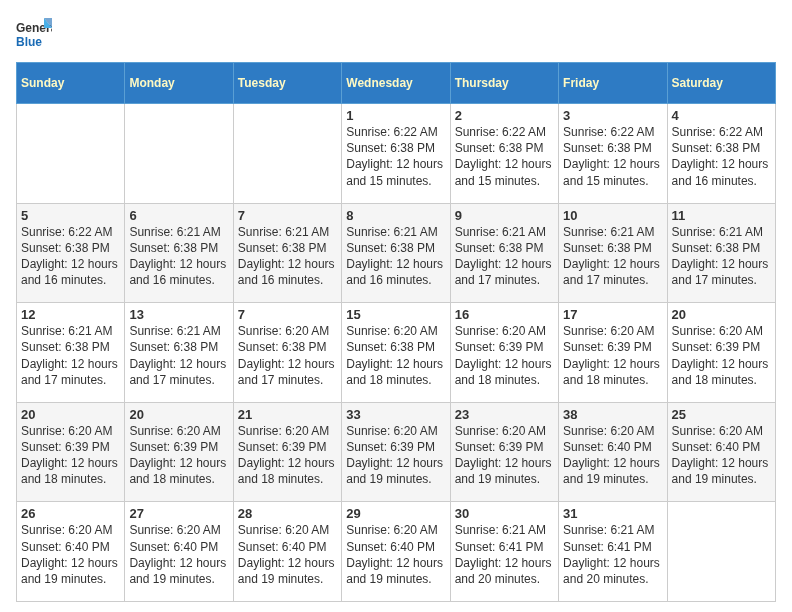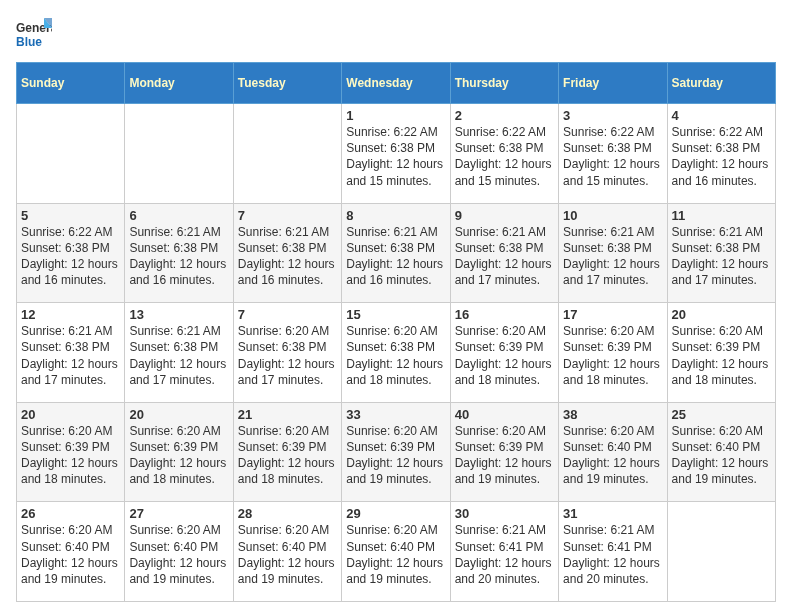--- a/index.html
+++ b/index.html
@@ -278,21 +278,21 @@
 and 18 minutes.</div>
           </td>
           <td>
             <span class="day-number">33</span>
             <div class="day-info" style="white-space: pre-line;">Sunrise: 6:20 AM
 Sunset: 6:39 PM
 Daylight: 12 hours
 and 19 minutes.</div>
           </td>
           <td>
-            <span class="day-number">40</span>
+            <span class="day-number">23</span>
             <div class="day-info" style="white-space: pre-line;">Sunrise: 6:20 AM
 Sunset: 6:39 PM
 Daylight: 12 hours
 and 19 minutes.</div>
           </td>
           <td>
             <span class="day-number">38</span>
             <div class="day-info" style="white-space: pre-line;">Sunrise: 6:20 AM
 Sunset: 6:40 PM
 Daylight: 12 hours

